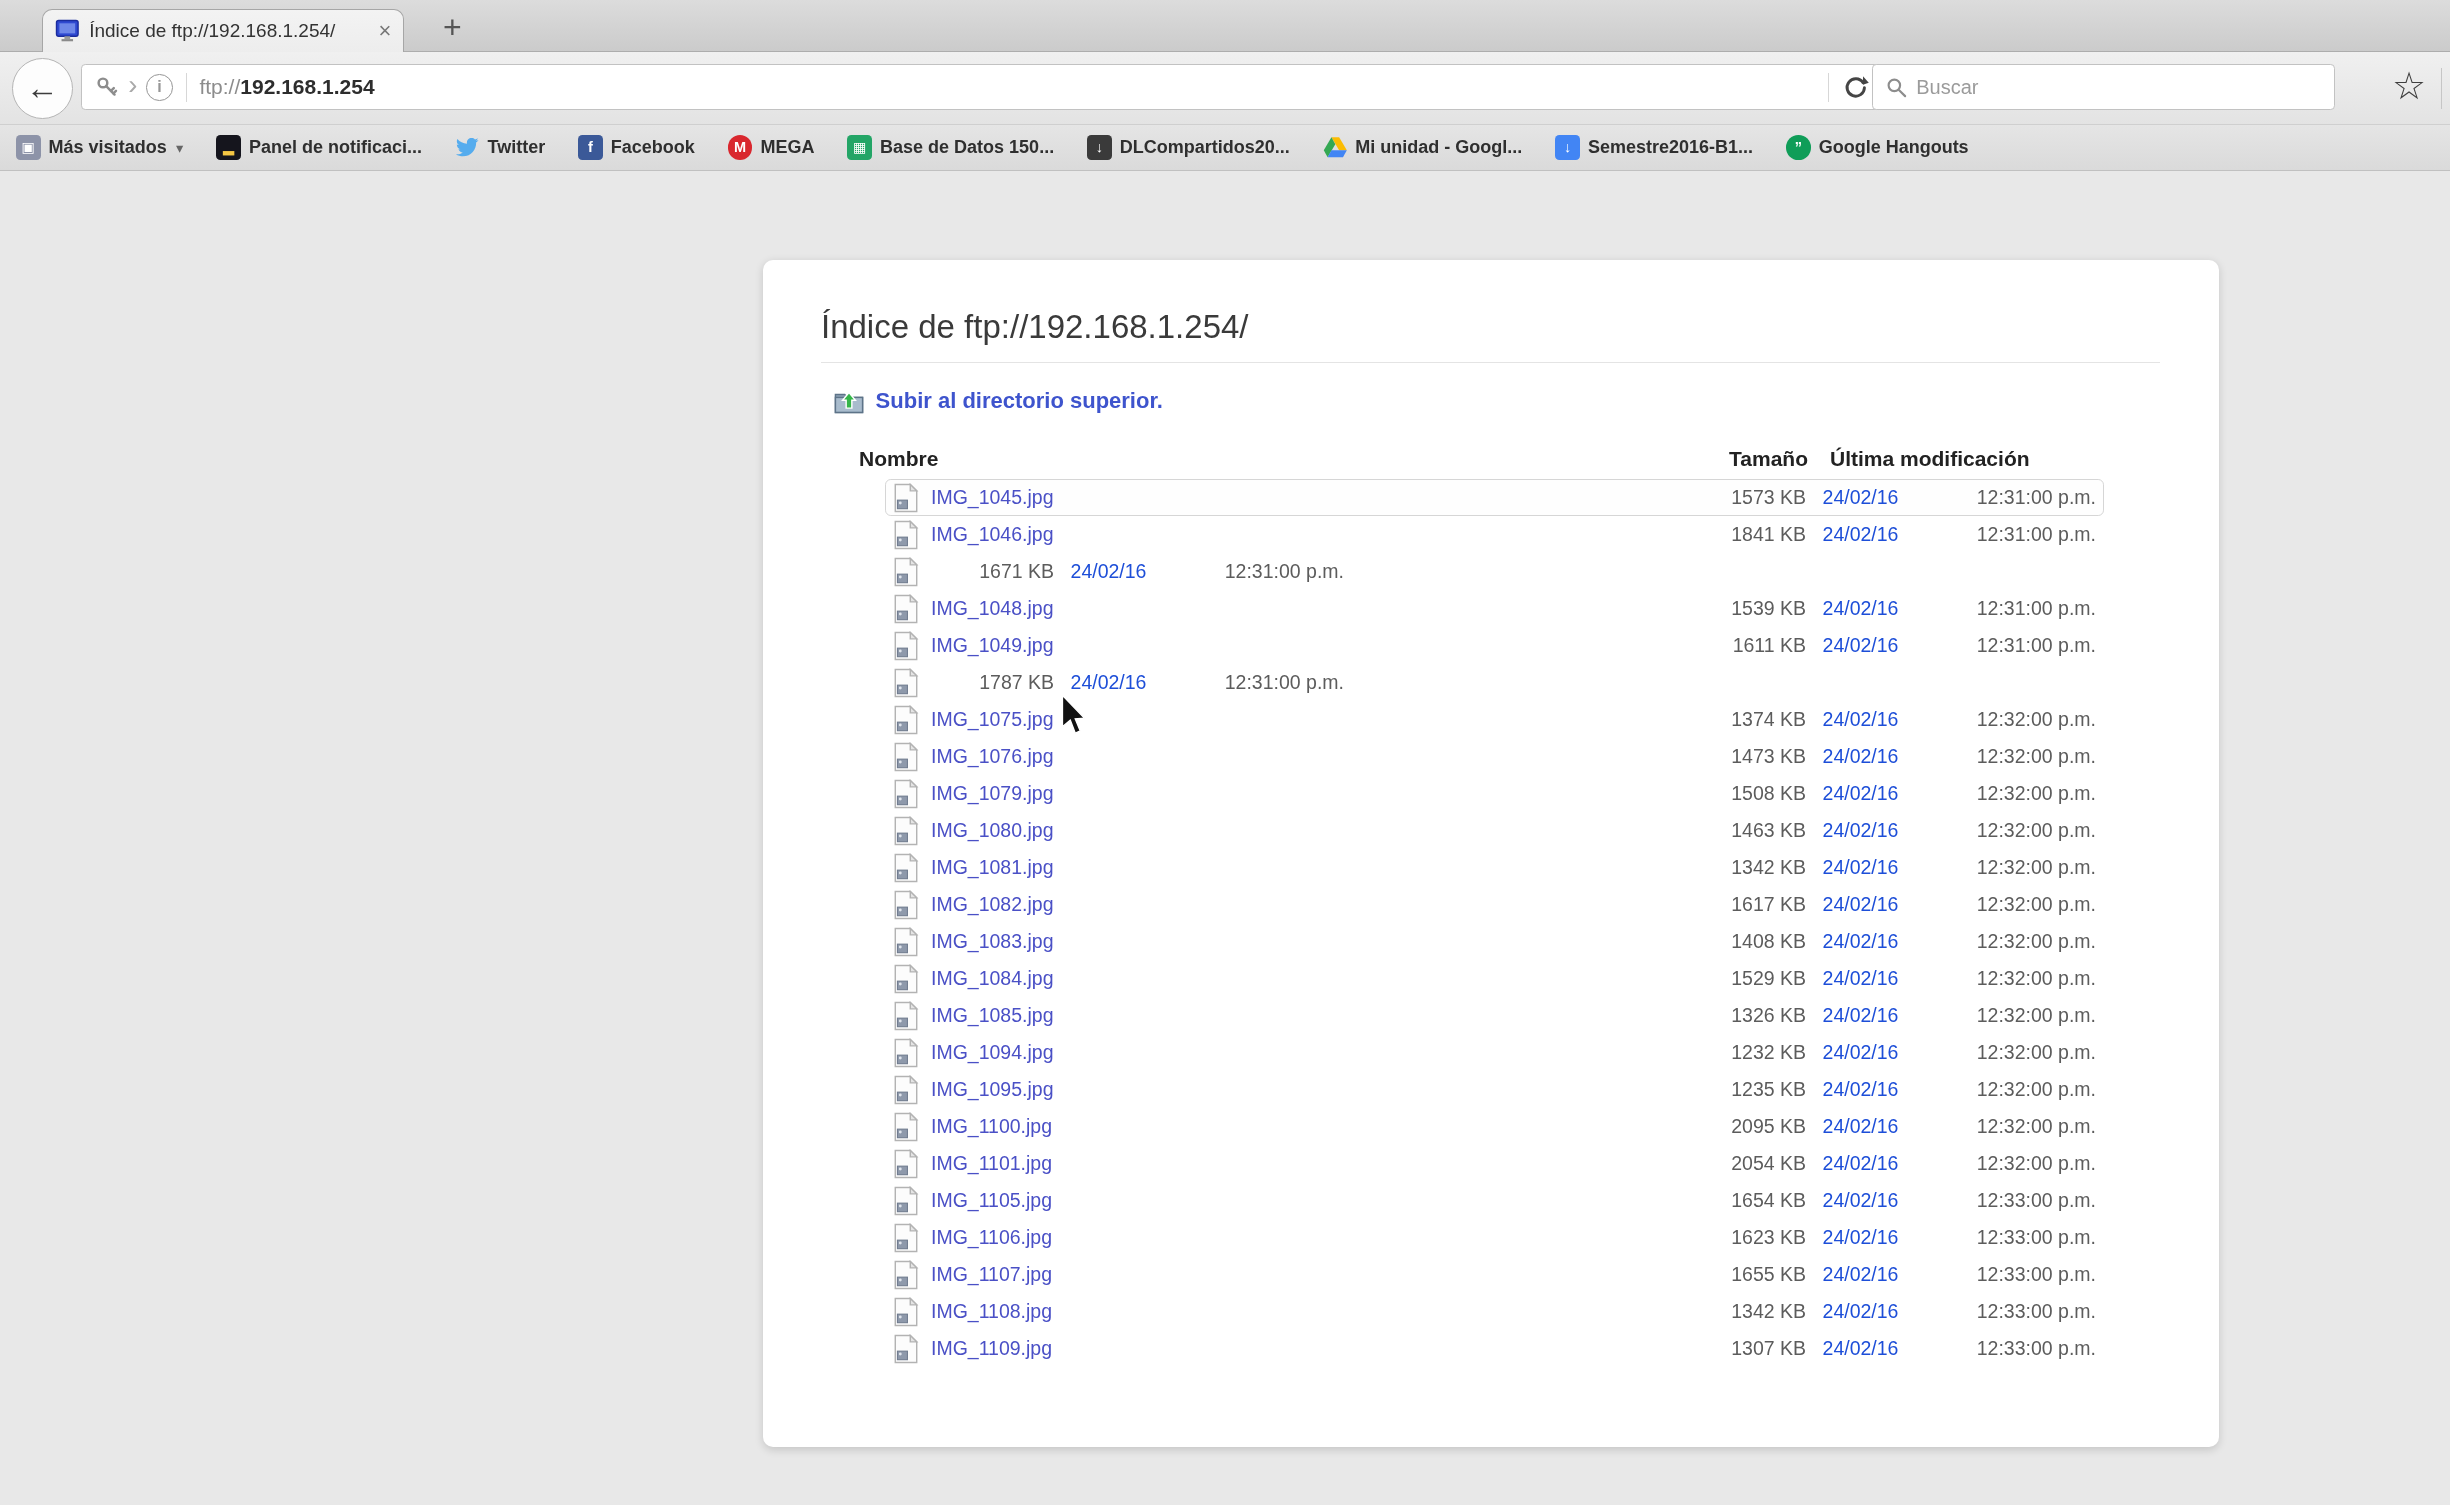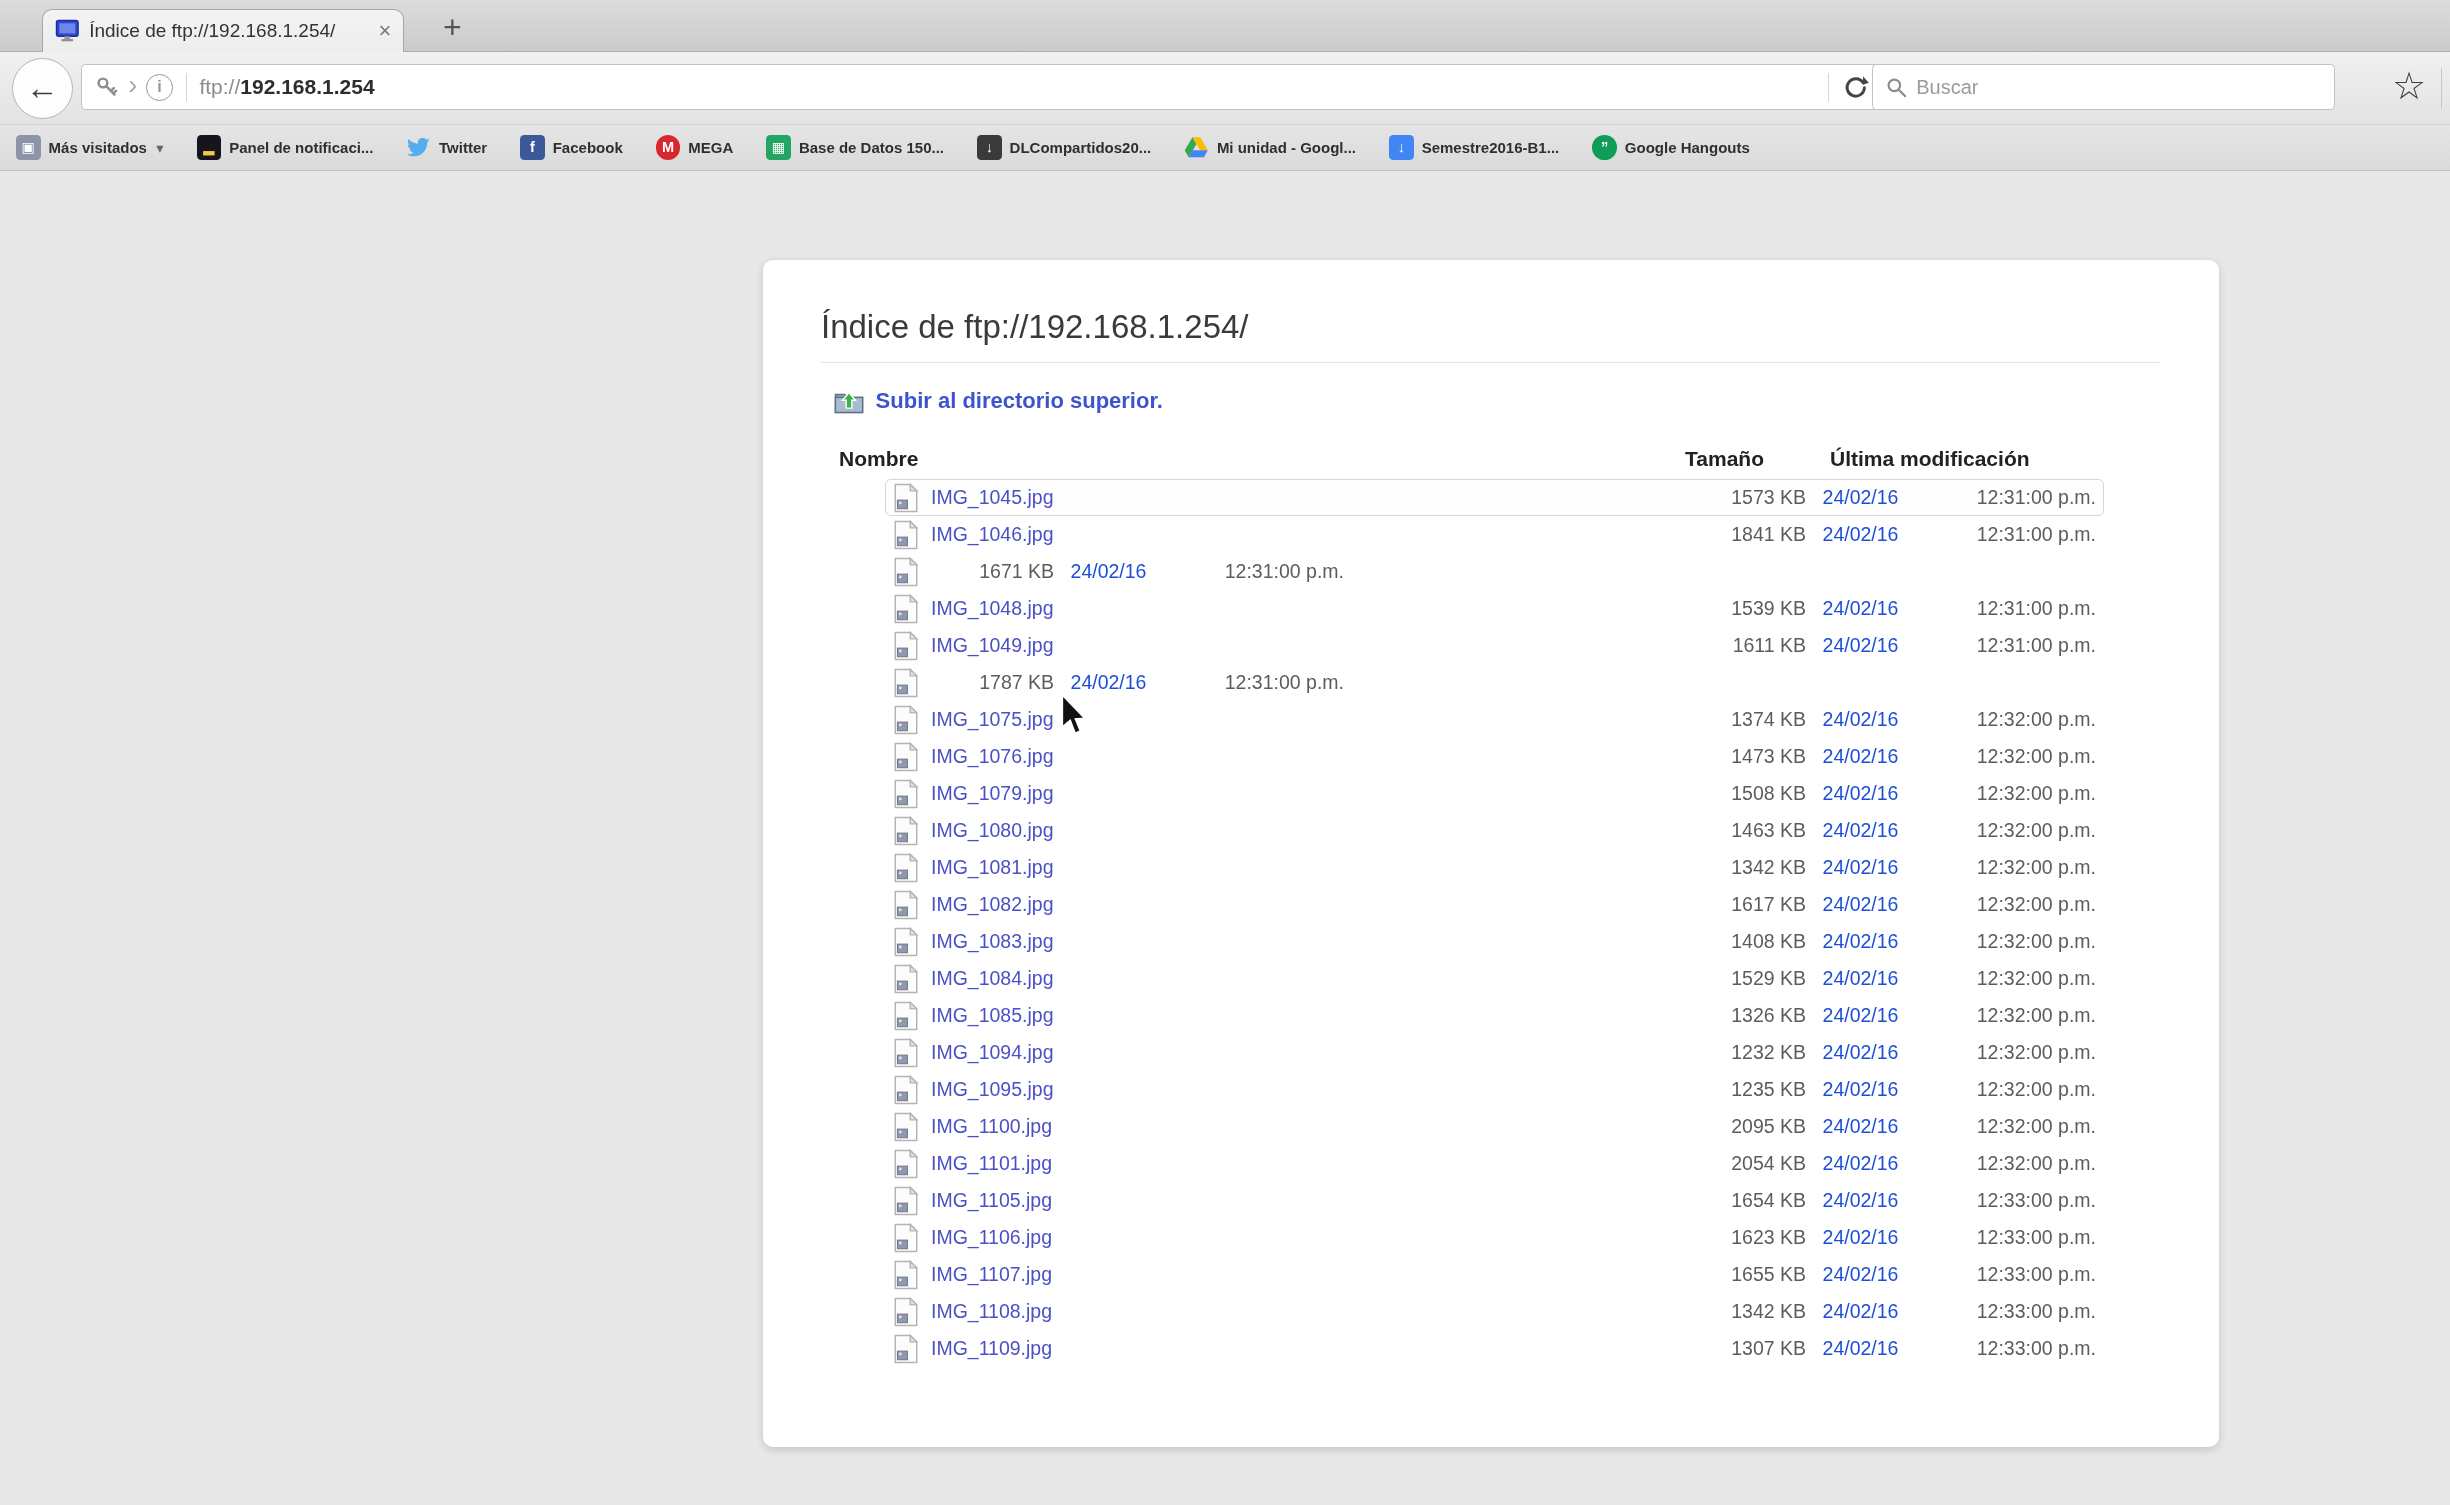--- a/index.html
+++ b/index.html
@@ -38,35 +38,35 @@
              border:0.7px solid #c2c2c2;border-radius:4.3px;display:flex;align-items:center;
              padding:0 11.6px;box-sizing:border-box;}
   .search-ph{font-size:20px;color:#9b9b9b;margin-left:8.7px;}
   .star-btn{position:absolute;left:2392px;top:11.6px;font-size:38px;color:#3e3e3e;}
   .edge-sep{position:absolute;left:2441px;top:16px;width:0.7px;height:41px;background:#c6c6c6;}
 
   
   .bookmarks{height:45px;background:linear-gradient(#e5e5e5,#dadada);border-bottom:0.7px solid #c0c0c0;
              display:flex;align-items:center;padding:0 0 0 16px;gap:33px;}
   .bm-item{display:flex;align-items:center;gap:8px;}
-  .bm-label{font-size:15px;color:#2f2f2f;font-weight:bold;white-space:nowrap;}
+  .bm-label{font-size:18px;color:#2f2f2f;font-weight:bold;white-space:nowrap;}
   .bm-icon{width:24.6px;height:24.6px;border-radius:4.3px;display:grid;place-items:center;overflow:hidden;}
   .bm-glyph{font-size:14.5px;font-weight:bold;line-height:1;}
   .bm-drop{font-size:14.5px;color:#666;margin-left:1.4px;}
 
   
   .page{position:relative;height:1336px;background:#e8e8e8;}
   .card{position:absolute;left:763px;top:89px;width:1456px;height:1187px;background:#fff;
         border-radius:10px;box-shadow:0 2.2px 8.7px rgba(0,0,0,.15);box-sizing:border-box;}
   .card h1{margin:48px 59px 0 58px;font-size:33px;font-weight:400;color:#3a3a3a;
            padding-bottom:16px;border-bottom:1.4px solid #e4e4e4;}
   .up-row{display:flex;align-items:flex-start;gap:11.6px;margin:24.6px 0 0 71px;}
   .up-link{font-size:22px;color:#3e54cd;text-decoration:none;font-weight:bold;}
 
-  .thead{display:flex;align-items:center;margin:33px 122px 0 76px;gap:44px;}
+  .thead{display:flex;align-items:center;margin:33px 122px 0 96px;}
   .th{font-size:21px;font-weight:bold;color:#222;}
   .th-name{flex:1;text-align:left;}
   .th-size{width:123px;text-align:right;}
   .th-mod{width:289px;text-align:left;padding-left:22px;box-sizing:border-box;}
 
   .rows{margin:8.7px 115px 0 122px;}
   .frow{display:flex;align-items:center;height:37px;border:1.4px solid transparent;
         border-radius:5.8px;padding:0 7px;box-sizing:border-box;}
   .frow.hl{border-color:#d6d6d6;background:#fefefe;}
   .c-icon{width:38px;display:flex;align-items:center;}

